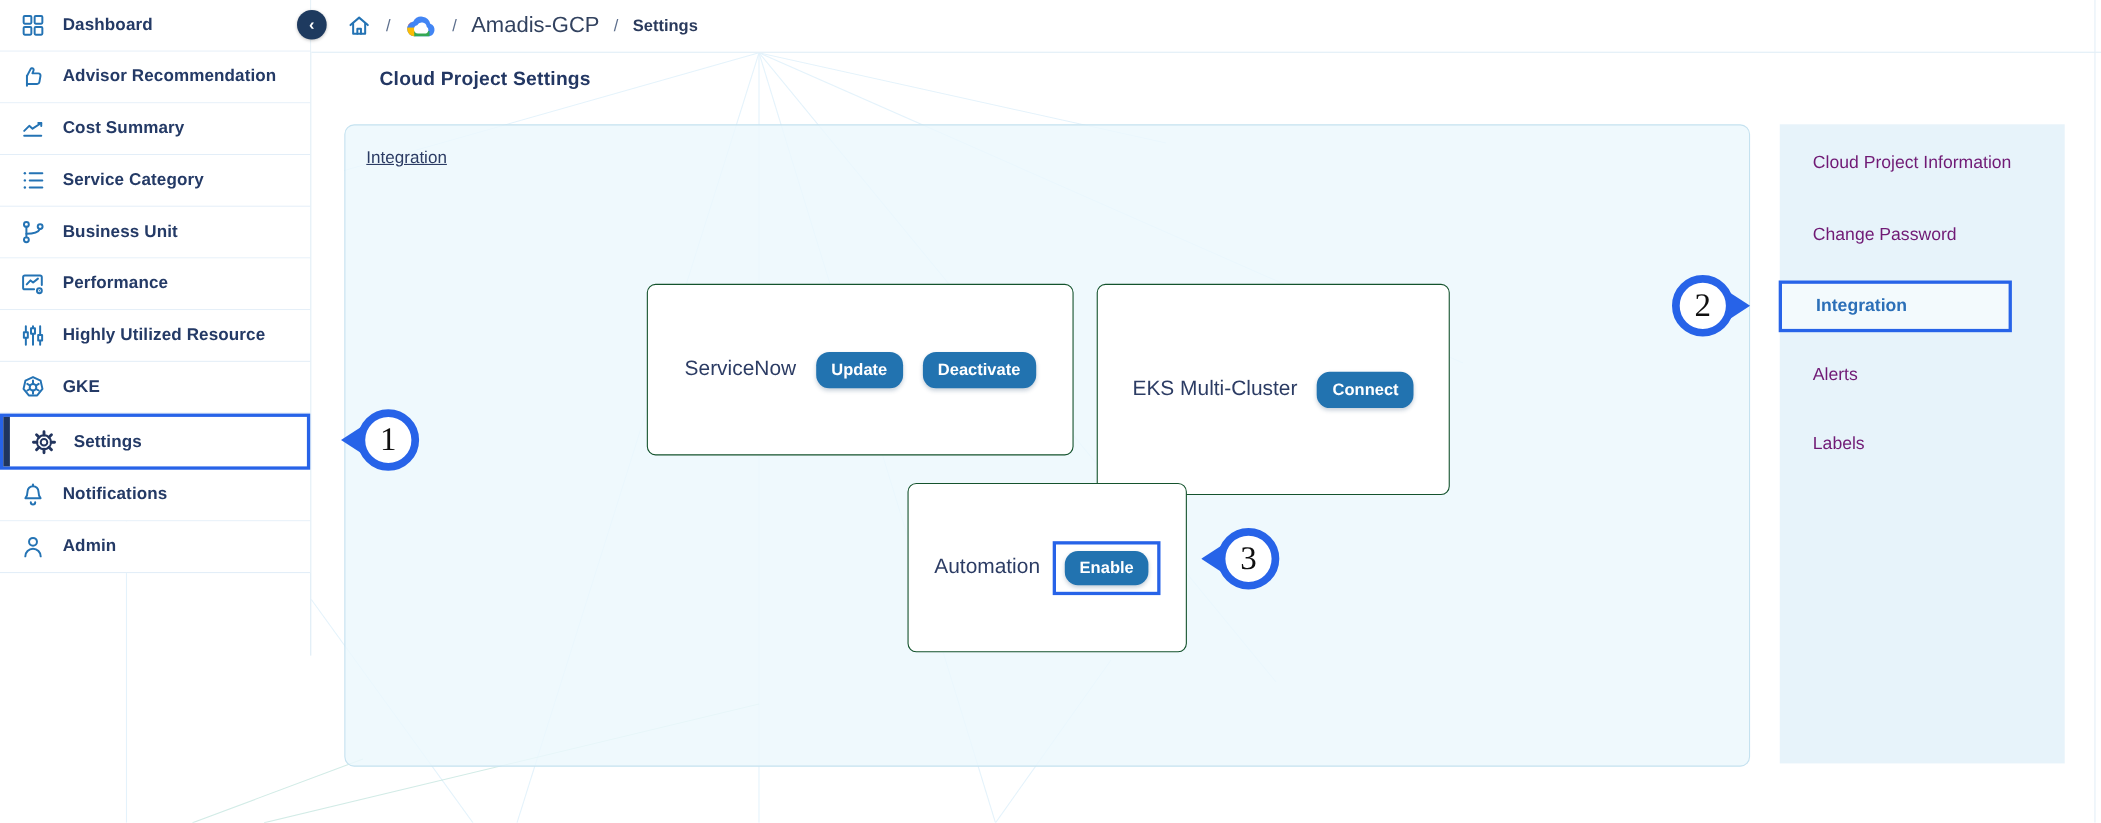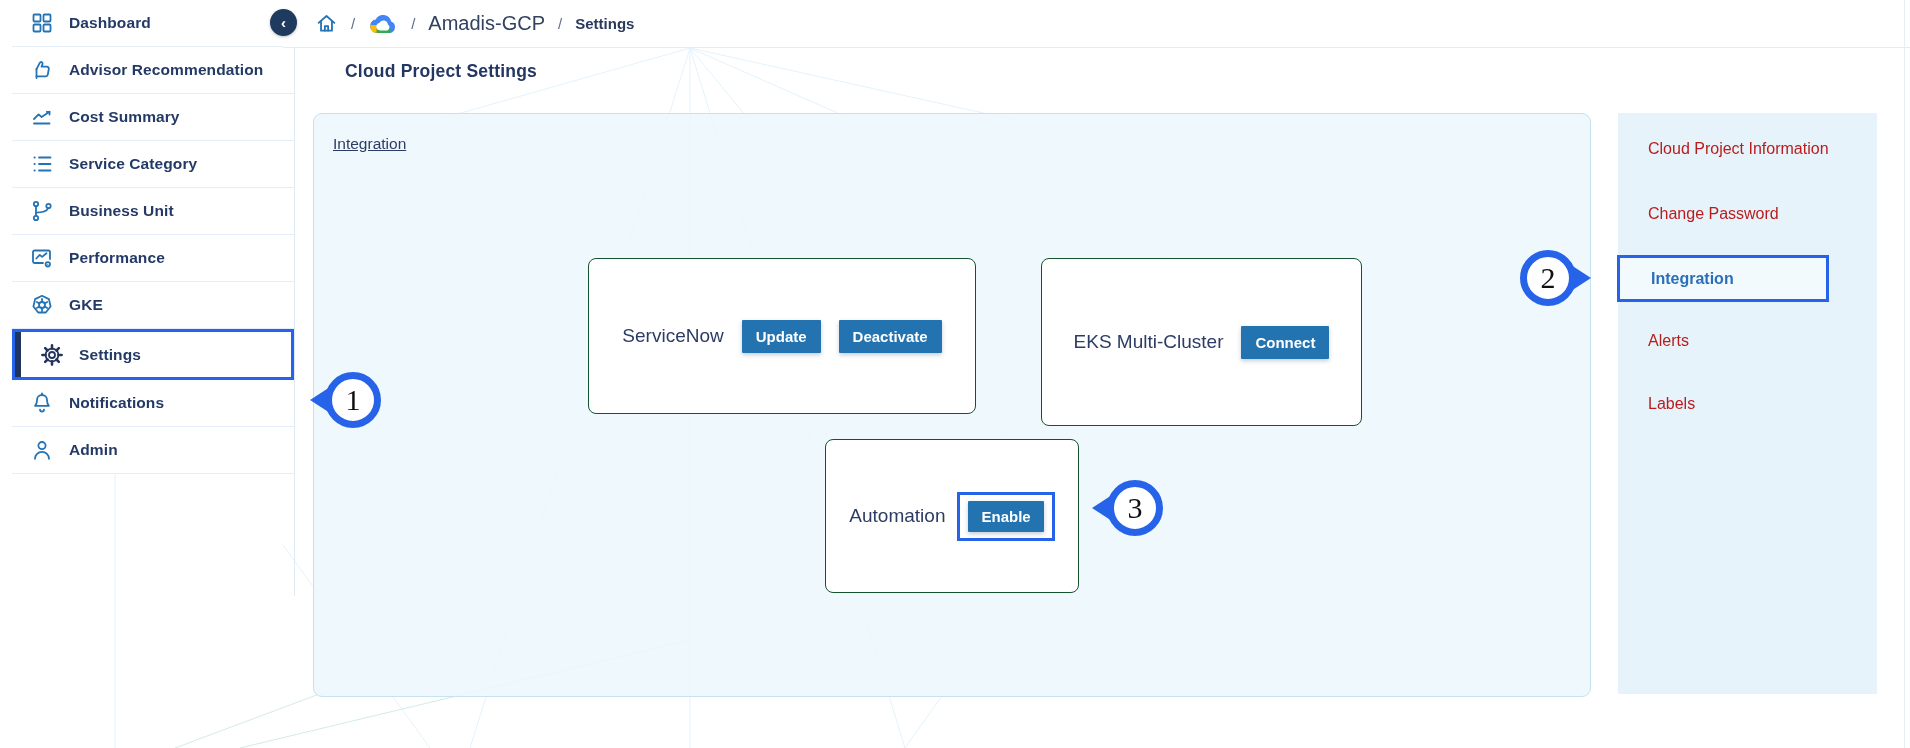--- a/index.html
+++ b/index.html
@@ -4,21 +4,21 @@
 <style>
   * { margin:0; padding:0; box-sizing:border-box; }
   html,body { width:1910px; height:748px; overflow:hidden; background:#ffffff;
     font-family:"Liberation Sans", sans-serif; }
   .stage { position:relative; width:1910px; height:748px; }
 
   
   .mesh { position:absolute; left:0; top:0; z-index:0; pointer-events:none; }
 
   
-  .sidebar { position:absolute; left:12px; top:0; width:283px; height:596px; z-index:2;
+  .sidebar { position:absolute; left:0; top:0; width:283px; height:596px; z-index:2;
     border-right:1px solid #dcebf5; display:flex; flex-direction:column; background:transparent;justify-content:center; }
   .srow { height:47px; flex:0 0 auto; display:flex; align-items:center; gap:15px;
     padding-left:17px; background:#ffffff; border-bottom:1px solid #e3eef8; cursor:pointer; }
   .srow .sicon { width:25px; height:25px; flex:0 0 auto; display:flex; align-items:center; justify-content:center; }
   .srow .sicon svg { width:24px; height:24px; stroke:#2473b4; fill:none; stroke-width:1.8;
     stroke-linecap:round; stroke-linejoin:round; }
   .srow .slabel { font-size:15.5px; font-weight:600; color:#243a66; white-space:nowrap; letter-spacing:.1px; }
   .srow.active { height:51px; border:3px solid #2763e8; position:relative; padding-left:24px; }
   .srow.active::before { content:""; position:absolute; left:0; top:0; bottom:0; width:6px; background:#1f3560; }
   .srow.active .sicon svg { stroke:#23355e; }
@@ -43,34 +43,34 @@
   .page-title { position:absolute; left:313px; top:61px; font-size:17.5px; font-weight:700;
     color:#233763; z-index:1; letter-spacing:.2px;margin-left:32px; }
   .main-panel { position:absolute; left:313px; top:113px; width:1278px; height:584px; z-index:1;
     background:rgba(235,248,253,0.82); border:1px solid #c5e2f0; border-radius:9px; }
   .integration-link { position:absolute; left:19px; top:21px; font-size:15.5px; font-weight:500;
     color:#2c3c64; text-decoration:underline; cursor:pointer; }
 
   .card { position:absolute; background:#ffffff; border:1px solid #14532d; border-radius:8px;
     display:flex; align-items:center; justify-content:center; gap:18px; }
   .card-servicenow { left:274px; top:144px; width:388px; height:156px; }
-  .card-eks        { left:683px; top:144px; width:321px; height:168px;margin-left:44px; }
+  .card-eks        { left:683px; top:144px; width:321px; height:192px; }
   .card-automation { left:511px; top:325px; width:254px; height:154px; gap:12px; }
   .card-label { font-size:19px; color:#2c3c64; font-weight:400; white-space:nowrap; }
 
-  .btn { background:#2273b0; color:#ffffff; border:none; border-radius:1px; padding:8px 14px;
+  .btn { background:#2273b0; color:#ffffff; border:none; border-radius:12px; padding:8px 14px;
     font-family:"Liberation Sans", sans-serif; font-size:15px; font-weight:700; cursor:pointer;
     box-shadow:0 2px 4px rgba(20,60,100,.25); white-space:nowrap; }
   .enable-box { border:3px solid #2763e8; background:#ffffff; padding:6px 8px; display:flex; }
   .enable-box .btn { padding:7px 13px; }
 
   
   .right-panel { position:absolute; left:1618px; top:113px; width:259px; height:581px;
     background:rgba(230,242,250,0.95); z-index:1; }
-  .rnav-item { position:absolute; left:30px; font-size:16px; font-weight:500; color:#b91c1c;
+  .rnav-item { position:absolute; left:30px; font-size:16px; font-weight:500; color:#701a75;
     cursor:pointer; white-space:nowrap;text-align:right; }
   .rnav-cpi    { top:27px; }
   .rnav-cp     { top:92px; }
   .rnav-alerts { top:219px; }
   .rnav-labels { top:282px; }
   .rnav-int-box { position:absolute; left:-1px; top:142px; width:212px; height:47px;
     border:3px solid #2763e8; background:#f3fafd; display:flex; align-items:center; padding-left:31px; cursor:pointer; }
   .rnav-int-box .rnav-active { font-size:16px; font-weight:600; color:#2b6fb8; }
 
   
@@ -175,20 +175,31 @@
         <svg viewBox="0 0 24 24">
             <path d="M20 13V6a1.5 1.5 0 0 0-1.5-1.5h-14A1.5 1.5 0 0 0 3 6v9.5A1.5 1.5 0 0 0 4.5 17H13"></path>
             <path d="M6.3 12.5l3.4-3.6 2.4 2 4.4-3.6"></path>
             <circle cx="17.8" cy="18.3" r="2.2"></circle>
             <circle cx="17.8" cy="18.3" r="0.6" fill="#2473b4" stroke="none"></circle>
           </svg>
       </span>
       <span class="slabel">Performance</span>
     </div>
 
+    <div class="srow">
+      <span class="sicon">
+        <svg viewBox="0 0 24 24">
+            <path d="M5.5 3.5v17M12 3.5v17M18.5 3.5v17"></path>
+            <rect x="3.7" y="9" width="3.6" height="5" fill="#ffffff"></rect>
+            <rect x="10.2" y="5.5" width="3.6" height="5" fill="#ffffff"></rect>
+            <rect x="16.7" y="11.5" width="3.6" height="5" fill="#ffffff"></rect>
+          </svg>
+      </span>
+      <span class="slabel">Highly Utilized Resource</span>
+    </div>
 
     <div class="srow">
       <span class="sicon">
         <svg viewBox="0 0 24 24" stroke-width="1.5">
             <path d="M12 2.8l6.9 3.3 1.7 7.4-4.8 6H8.2l-4.8-6 1.7-7.4z"></path>
             <circle cx="12" cy="12" r="3"></circle>
             <path d="M12 9v-3M12 15v3M9.4 10.5L6.8 9M14.6 10.5l2.6-1.5M9.4 13.5l-2.6 1.5M14.6 13.5l2.6 1.5"></path>
           </svg>
       </span>
       <span class="slabel">GKE</span>

